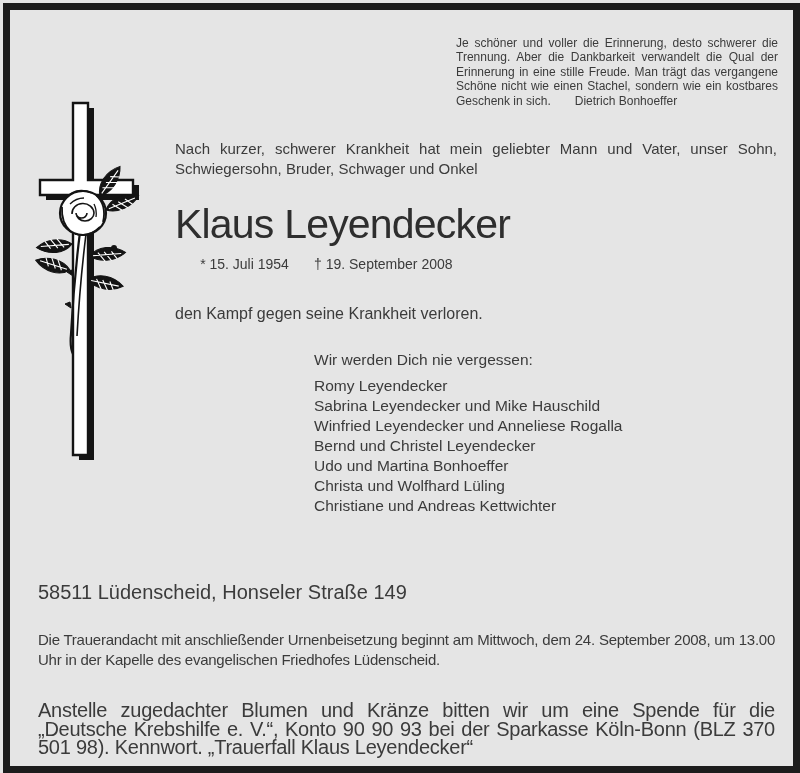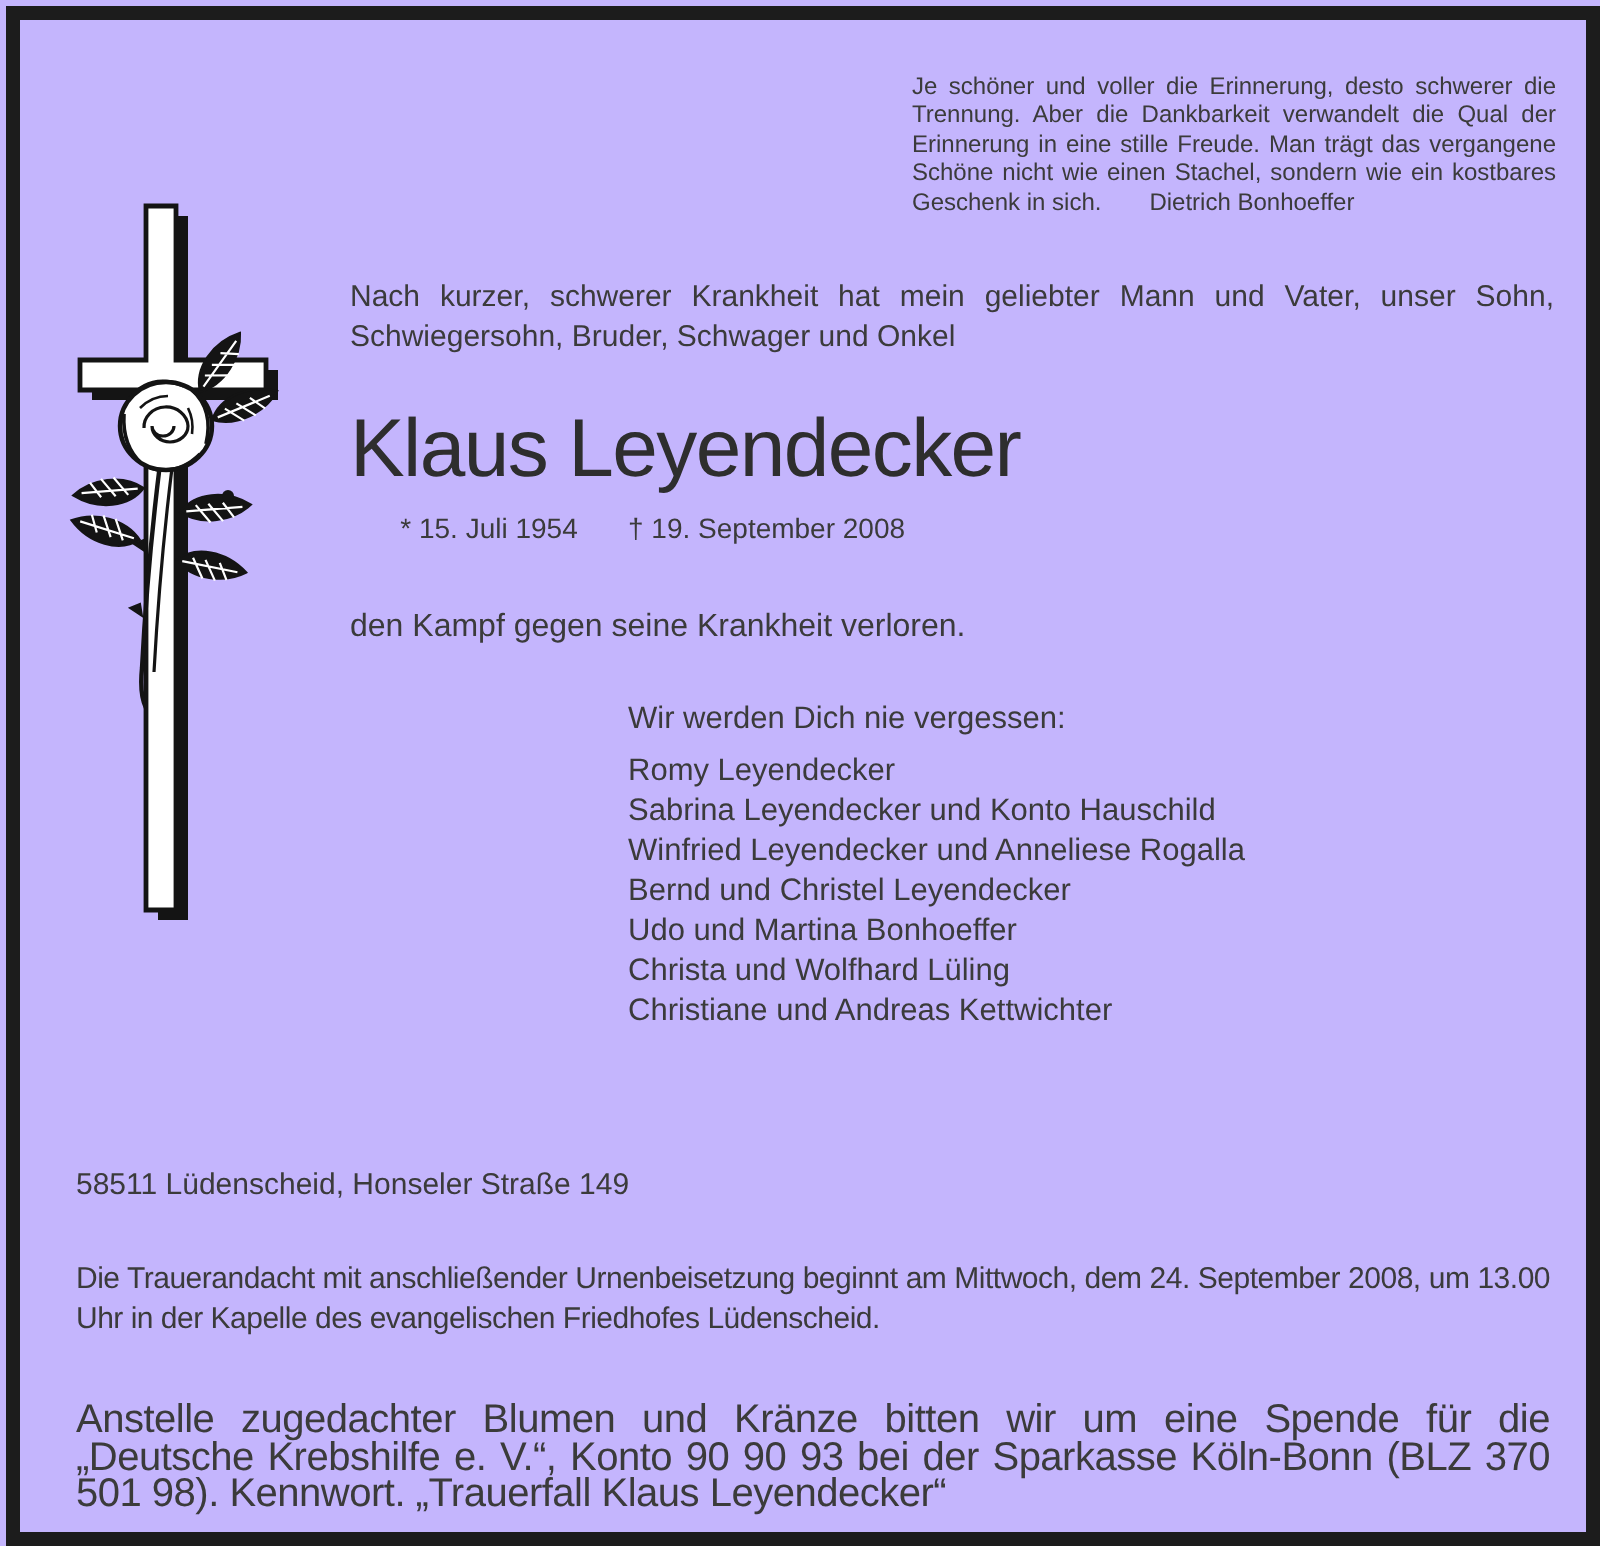--- a/index.html
+++ b/index.html
@@ -4,21 +4,21 @@
 <style>
   html, body {
     margin: 0;
     padding: 0;
     background: #ffffff;
   }
   .page {
     position: relative;
     width: 800px;
     height: 773px;
-    background: #c4b5fd;
+    background: #e5e5e5;
     font-family: "Liberation Sans", sans-serif;
     color: #3b3b3b;
     overflow: hidden;
   }
   .frame {
     position: absolute;
     left: 3px; top: 3px;
     width: 783px; height: 756px;
     border: 7px solid #1c1c1c;
     pointer-events: none;
@@ -57,21 +57,21 @@
     font-size: 16px; line-height: 20px;
   }
   .mourners {
     left: 314px; top: 350px; width: 420px;
     font-size: 15.5px; line-height: 20px;
   }
   .mourners .heading { margin: 0 0 6px 0; }
   .mourners .name { margin: 0; }
   .address {
     left: 38px; top: 583px;
-    font-size: 15px; line-height: 19px;
+    font-size: 20px; line-height: 19px;
   }
   .service {
     left: 38px; top: 630px; width: 737px;
     font-size: 15px; line-height: 20px;
     letter-spacing: -0.25px;
     text-align: justify;
   }
   .donation {
     left: 38px; top: 701px; width: 737px;
     font-size: 20px; line-height: 18.5px;
@@ -138,21 +138,21 @@
 
   <p class="abs dates">
     <span class="birth">* 15. Juli 1954</span><span class="death">† 19. September 2008</span>
   </p>
 
   <p class="abs closing-line">den Kampf gegen seine Krankheit verloren.</p>
 
   <div class="abs mourners">
     <p class="heading">Wir werden Dich nie vergessen:</p>
     <p class="name">Romy Leyendecker</p>
-    <p class="name">Sabrina Leyendecker und Konto Hauschild</p>
+    <p class="name">Sabrina Leyendecker und Mike Hauschild</p>
     <p class="name">Winfried Leyendecker und Anneliese Rogalla</p>
     <p class="name">Bernd und Christel Leyendecker</p>
     <p class="name">Udo und Martina Bonhoeffer</p>
     <p class="name">Christa und Wolfhard Lüling</p>
     <p class="name">Christiane und Andreas Kettwichter</p>
   </div>
 
   <p class="abs address">58511 Lüdenscheid, Honseler Straße 149</p>
 
   <p class="abs service">Die Trauerandacht mit anschließender Urnenbeisetzung beginnt am Mittwoch, dem 24. September 2008, um 13.00 Uhr in der Kapelle des evangelischen Friedhofes Lüdenscheid.</p>

